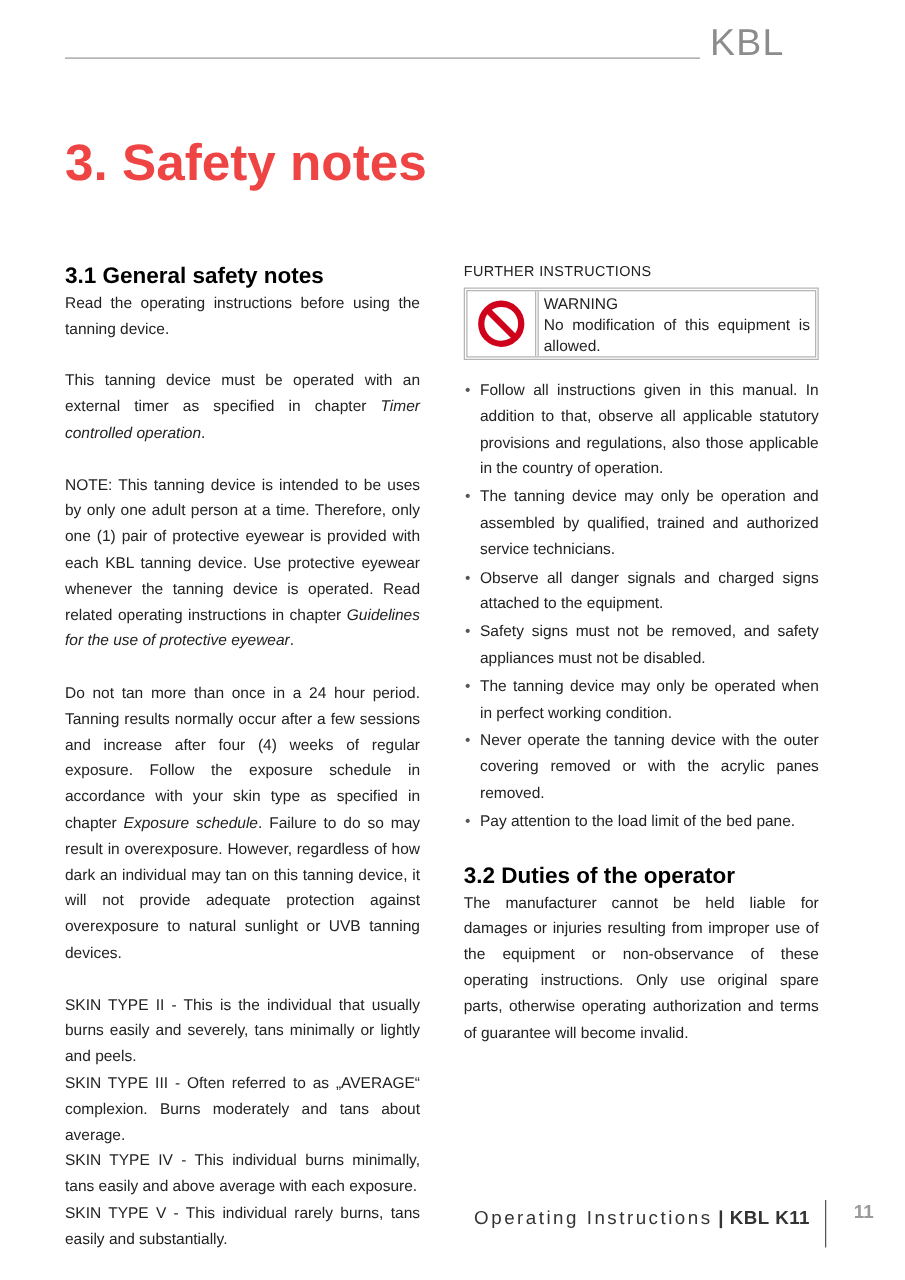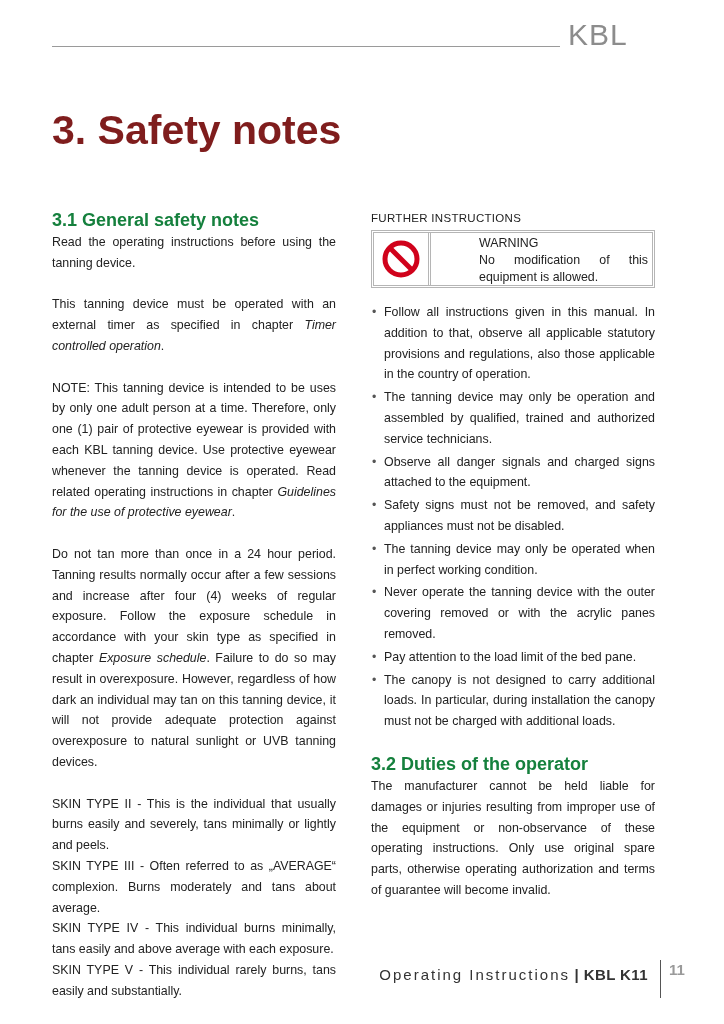--- a/index.html
+++ b/index.html
@@ -2,40 +2,40 @@
 <html><head>
   <meta charset="utf-8">
   <style>
     html, body { margin: 0; padding: 0; background: #ffffff; }
     body { width: 724px; height: 1024px; position: relative; overflow: hidden;
       font-family: "Liberation Sans", sans-serif; color: #222222; }
     .header-rule { position: absolute; left: 52px; top: 46px; width: 508px; height: 1px; background: #9a9a9a; }
     .logo { position: absolute; left: 564px; top: 20px; height: 30px; display: flex; align-items: center; flex-direction: column; }
     .logo-sun { width: 26px; height: 26px; }
     .logo-text { font-size: 30px; color: #8c8c8c; letter-spacing: 1px; margin-left: 4px; line-height: 30px; }
-    .page-title { position: absolute; left: 52px; top: 106px; margin: 0; font-size: 41px; font-weight: bold; color: #7f1d1d; line-height: 48px; }
+    .page-title { position: absolute; left: 52px; top: 106px; margin: 0; font-size: 41px; font-weight: bold; color: #ef4444; line-height: 48px; }
     .col { position: absolute; font-size: 12.4px; line-height: 20.8px; color: #222; }
     .col-left { left: 52px; top: 208px; width: 284px; }
     .col-right { left: 371px; top: 208px; width: 284px; }
-    .section-title { margin: 0; font-size: 18px; font-weight: bold; color: #15803d; line-height: 24px; }
+    .section-title { margin: 0; font-size: 18px; font-weight: bold; color: #000000; line-height: 24px; }
     p { margin: 0; text-align: justify; }
     .gap { height: 20.8px; }
     .further { font-size: 11.5px; font-weight: normal; letter-spacing: 0.3px; margin: 0 0 4px 0; line-height: 16px; padding-top: 2px; color: #222; }
-    .warn-box { display: flex; border: 3px double #b5b5b5; height: 52px; gap: 44px; }
+    .warn-box { display: flex; border: 3px double #b5b5b5; height: 52px; }
     .warn-icon-cell { width: 54px; border-right: 3px double #b5b5b5; display: flex; align-items: center; justify-content: center; }
     .warn-text-cell { flex: 1; padding: 2px 4px 0 4px; line-height: 17px; }
     .bullets { list-style: none; margin: 14px 0 0 0; padding: 0; }
     .bullets li { position: relative; padding-left: 13px; text-align: justify; margin-bottom: 2px; }
     .bullets li::before { content: "•"; position: absolute; left: 1px; top: 0; color: #555; }
     .sec32 { margin-top: 20px; }
     .footer { position: absolute; left: 460px; top: 960px; width: 252px; height: 36px; }
     .footer-text { position: absolute; right: 64px; top: 6px; font-size: 15px; letter-spacing: 2px; color: #333; white-space: nowrap; }
     .footer-text b { letter-spacing: 0.4px; }
     .footer-rule { position: absolute; left: 200px; top: 0; width: 1px; height: 38px; background: #555; }
-    .footer-page { position: absolute; left: 209px; top: 1px; font-size: 15px; color: #9a9a9a; font-weight: bold; }
+    .footer-page { position: absolute; left: 223px; top: 1px; font-size: 15px; color: #9a9a9a; font-weight: bold; }
   </style>
 </head>
 <body>
 
 <div class="header-rule"></div>
 <div class="logo">
   <svg class="logo-sun" viewBox="0 0 26 26">
     <defs>
       <radialGradient id="sg" cx="0.6" cy="0.6" r="0.7">
         <stop offset="0" stop-color="#f7d02a"></stop>
@@ -87,21 +87,20 @@
     </div>
   </div>
   <ul class="bullets">
     <li>Follow all instructions given in this manual. In addition to that, observe all applicable statutory provisions and regulations, also those applicable in the country of operation.</li>
     <li>The tanning device may only be operation and assembled by qualified, trained and authorized service technicians.</li>
     <li>Observe all danger signals and charged signs attached to the equipment.</li>
     <li>Safety signs must not be removed, and safety appliances must not be disabled.</li>
     <li>The tanning device may only be operated when in perfect working condition.</li>
     <li>Never operate the tanning device with the outer covering removed or with the acrylic panes removed.</li>
     <li>Pay attention to the load limit of the bed pane.</li>
-    <li>The canopy is not designed to carry additional loads. In particular, during installation the canopy must not be charged with additional loads.</li>
   </ul>
   <h2 class="section-title sec32">3.2 Duties of the operator</h2>
   <p>The manufacturer cannot be held liable for damages or injuries resulting from improper use of the equipment or non-observance of these operating instructions. Only use original spare parts, otherwise operating authorization and terms of guarantee will become invalid.</p>
 </div>
 
 <div class="footer">
   <div class="footer-text"><span>Operating Instructions</span><b> | </b><b>KBL K11</b></div>
   <div class="footer-rule"></div>
   <div class="footer-page">11</div>
 </div>

